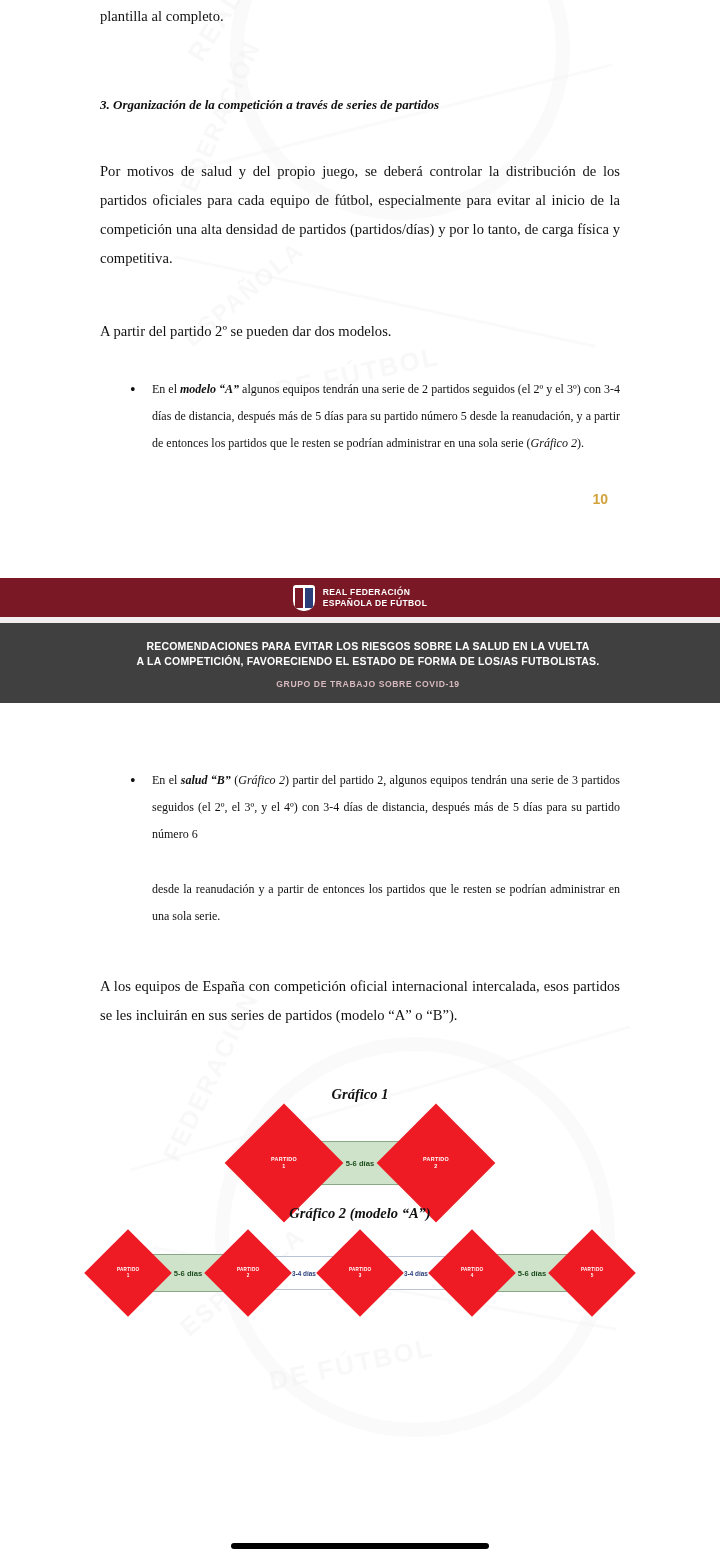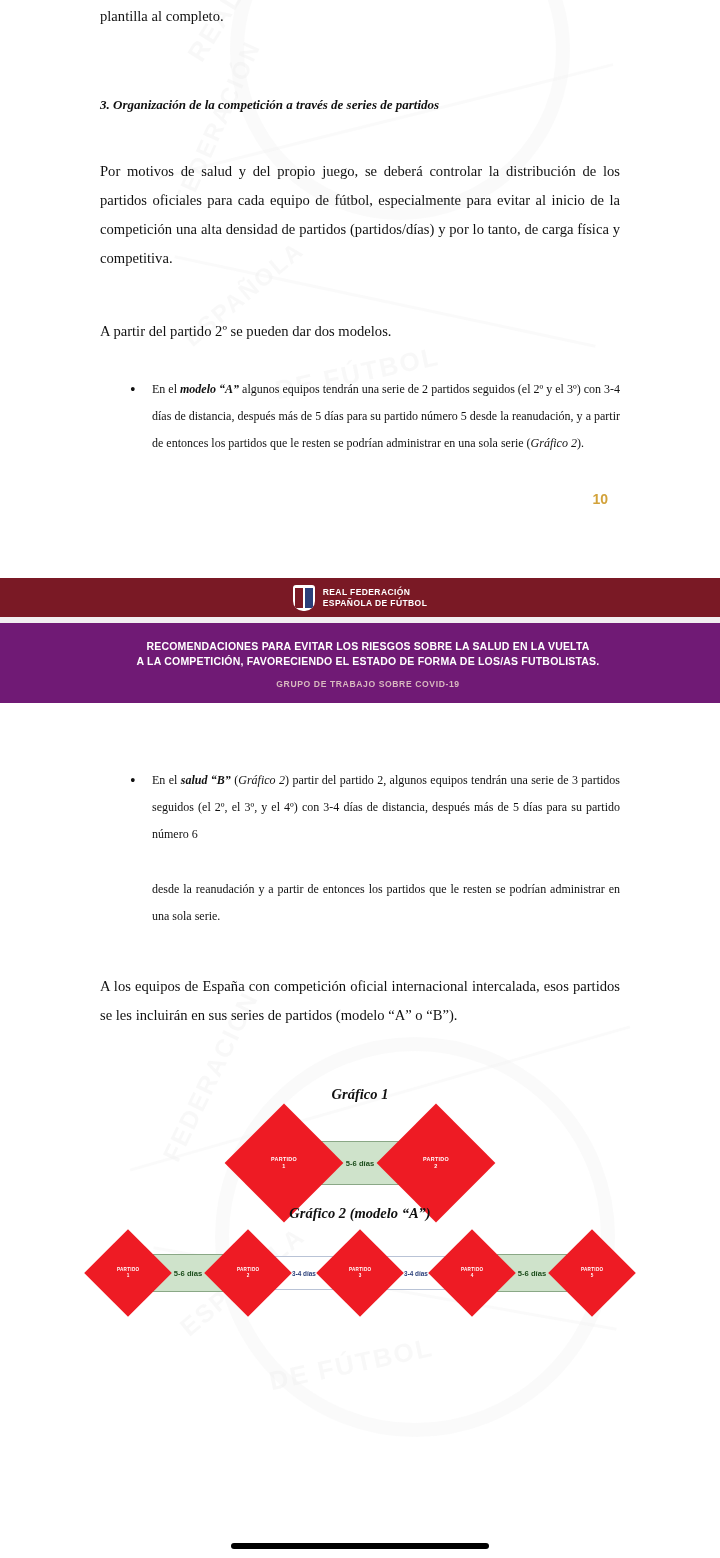--- a/index.html
+++ b/index.html
@@ -106,21 +106,21 @@
     display: flex;
     align-items: center;
     justify-content: center;
     gap: 8px;
   }
   .band-gap {
     height: 6px;
     background: #f2eef0;
   }
   .band-title {
-    background: #701a75;
+    background: #404040;
     padding: 16px 24px 14px 40px;
     text-align: center;
   }
   .band-title .t1 {
     color: #ffffff;
     font-family: "Liberation Sans", sans-serif;
     font-size: 10.5px;
     font-weight: bold;
     letter-spacing: 0.2px;
     line-height: 15px;

